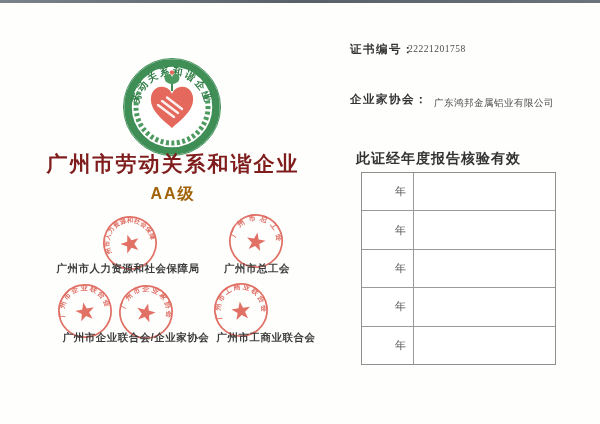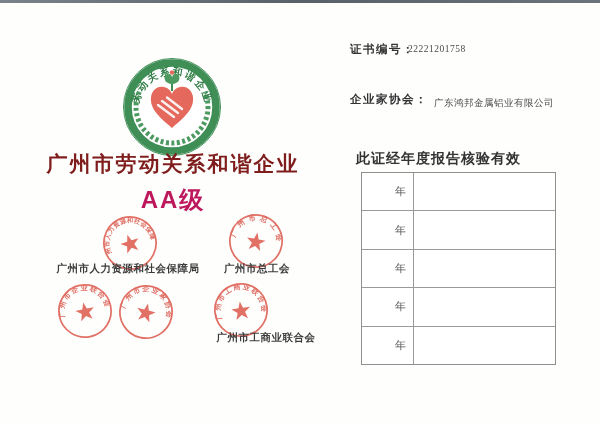--- a/index.html
+++ b/index.html
@@ -16,21 +16,21 @@
   .abs { position:absolute; }
 
   
   .emblem { left:122px; top:57px; width:100px; height:100px; }
   .cert-title {
     left:28px; top:150px; width:290px; text-align:center;
     font-size:21px; font-weight:bold; letter-spacing:2px; color:#7f1d1d;
   }
   .cert-grade {
     left:28px; top:184px; width:290px; text-align:center;
-    font-size:24px; font-weight:bold; letter-spacing:2px; color:#be185d;
+    font-size:16px; font-weight:bold; letter-spacing:2px; color:#a16207;
   }
   .seal { width:58px; height:58px; opacity:0.84; }
   .seal svg { width:100%; height:100%; }
   .seal-r1-1 { left:101px; top:214px; transform:rotate(-18deg); }
   .seal-r1-2 { left:227px; top:212px; transform:rotate(10deg); }
   .seal-r2-1 { left:56px;  top:282px; transform:rotate(-12deg); }
   .seal-r2-2 { left:117px; top:283px; transform:rotate(14deg); }
   .seal-r2-3 { left:212px; top:281px; transform:rotate(-8deg); }
   .seal-caption {
     font-size:10.5px; font-weight:bold; color:#3c3c3c;
@@ -154,20 +154,21 @@
     <svg viewBox="0 0 100 100" xmlns="http://www.w3.org/2000/svg">
       <circle cx="50" cy="50" r="45" fill="none" stroke="#dc5549" stroke-width="3"></circle>
       <polygon points="50,35 54,46.5 66.2,46.7 56.5,54.1 60,65.8 50,58.8 40,65.8 43.5,54.1 33.8,46.7 46,46.5" fill="#dc5549"></polygon>
       <path id="arc-s5" d="M 16,62 A 36,36 0 1 1 84,62" fill="none"></path>
       <text class="seal-ring-text ring-med">
         <textPath href="#arc-s5" startOffset="50%" text-anchor="middle">广州市工商业联合会</textPath>
       </text>
     </svg>
   </div>
 
+  <div class="abs seal-caption cap-3">广州市企业联合会/企业家协会</div>
   <div class="abs seal-caption cap-4">广州市工商业联合会</div>
 
 
   <div class="abs field-label lab-certno">证书编号：</div>
   <div class="abs field-value val-certno">22221201758</div>
 
   <div class="abs field-label lab-holder">企业家协会：</div>
   <div class="abs field-value val-holder">广东鸿邦金属铝业有限公司</div>
 
   <div class="abs verify-title">此证经年度报告核验有效</div>

